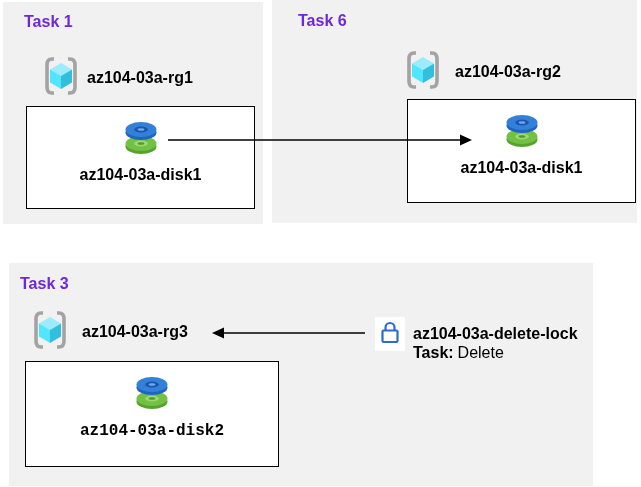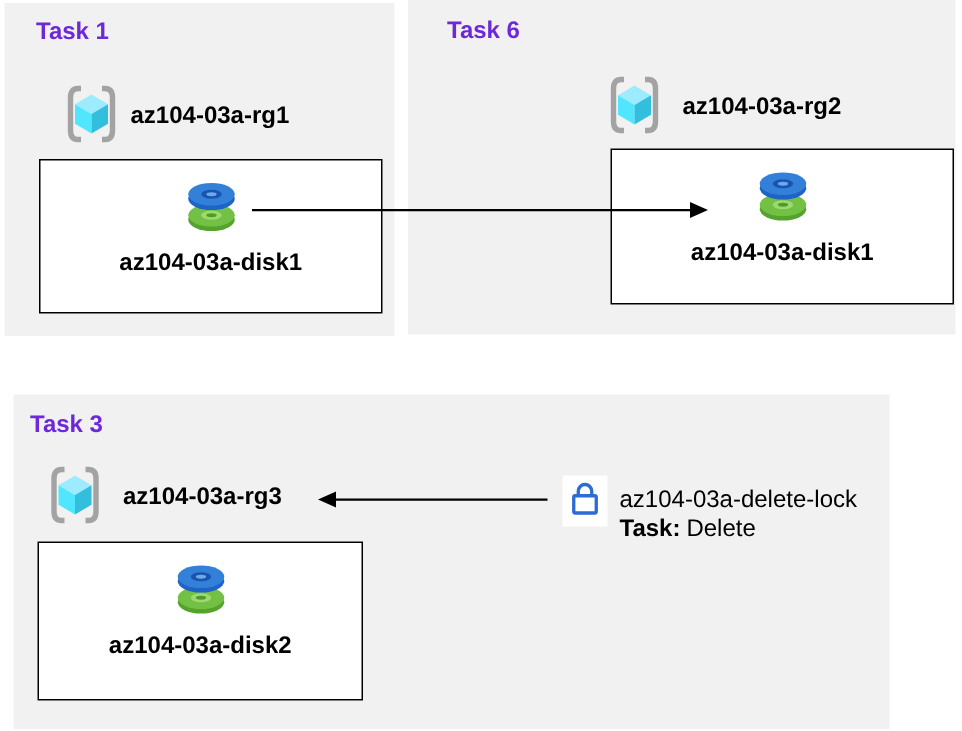--- a/index.html
+++ b/index.html
@@ -17,21 +17,21 @@
     padding-top:13px;
   }
   .disk-label{font-size:16px;font-weight:700;margin-top:6px;white-space:nowrap;}
   .arrow-layer{position:absolute;left:0;top:0;pointer-events:none;}
   .move-label{position:absolute;left:280px;top:116px;font-size:16px;font-weight:700;white-space:nowrap;}
   .lock-chip{
     position:absolute;left:375px;top:317px;width:30px;height:34px;background:#ffffff;
     display:flex;align-items:center;justify-content:center;
   }
   .lock-text{position:absolute;left:413px;top:324px;font-size:16px;line-height:19px;}
-  .lock-name{font-weight:400;white-space:nowrap;}
+  .lock-name{font-weight:700;white-space:nowrap;}
   .lock-type-label{font-weight:700;}
   .lock-type-value{font-weight:400;margin-left:4px;}
 </style>
 </head>
 <body>
 
 <div id="canvas">
 
   <div class="panel" style="left:3px;top:2px;width:260px;height:222px;"></div>
   <div class="panel" style="left:272px;top:0px;width:365px;height:223px;"></div>
@@ -105,21 +105,21 @@
         <path d="M12 4 H10 Q5 4 5 10 V32 Q5 38 10 38 H12" fill="none" stroke="#a3a3a3" stroke-width="3.6"></path>
         <path d="M26 4 H28 Q33 4 33 10 V32 Q33 38 28 38 H26" fill="none" stroke="#a3a3a3" stroke-width="3.6"></path>
         <polygon points="19,8 30,14.5 19,21 8,14.5" fill="#9CEBFF"></polygon>
         <polygon points="8,14.5 19,21 19,34 8,27.5" fill="#50E6FF"></polygon>
         <polygon points="30,14.5 19,21 19,34 30,27.5" fill="#32BEDD"></polygon>
       </svg>
     </span>
     <span class="rg-label" style="margin-left:13px;">az104-03a-rg3</span>
   </div>
 
-  <div class="res-box" style="left:25px;top:361px;width:217px;height:106px;">
+  <div class="res-box" style="left:25px;top:361px;width:254px;height:106px;font-family:Liberation Mono, monospace;">
     <span>
       <svg width="40" height="36" viewBox="0 0 40 36">
         <ellipse cx="20" cy="26.5" rx="15.5" ry="7.5" fill="#55a22d"></ellipse>
         <ellipse cx="20" cy="23.5" rx="15.5" ry="7.5" fill="#72c044"></ellipse>
         <ellipse cx="20" cy="23.5" rx="6.8" ry="3" fill="#9cd96e"></ellipse>
         <ellipse cx="20" cy="23.5" rx="3.4" ry="1.3" fill="#4f9a28"></ellipse>
         <ellipse cx="20" cy="12.5" rx="15.5" ry="7.5" fill="#1e63c6"></ellipse>
         <ellipse cx="20" cy="9.5" rx="15.5" ry="7.5" fill="#3380d8"></ellipse>
         <ellipse cx="20" cy="9.5" rx="6.8" ry="3" fill="#1b54b0"></ellipse>
         <ellipse cx="20" cy="9.5" rx="3.4" ry="1.3" fill="#6fa9e8"></ellipse>

